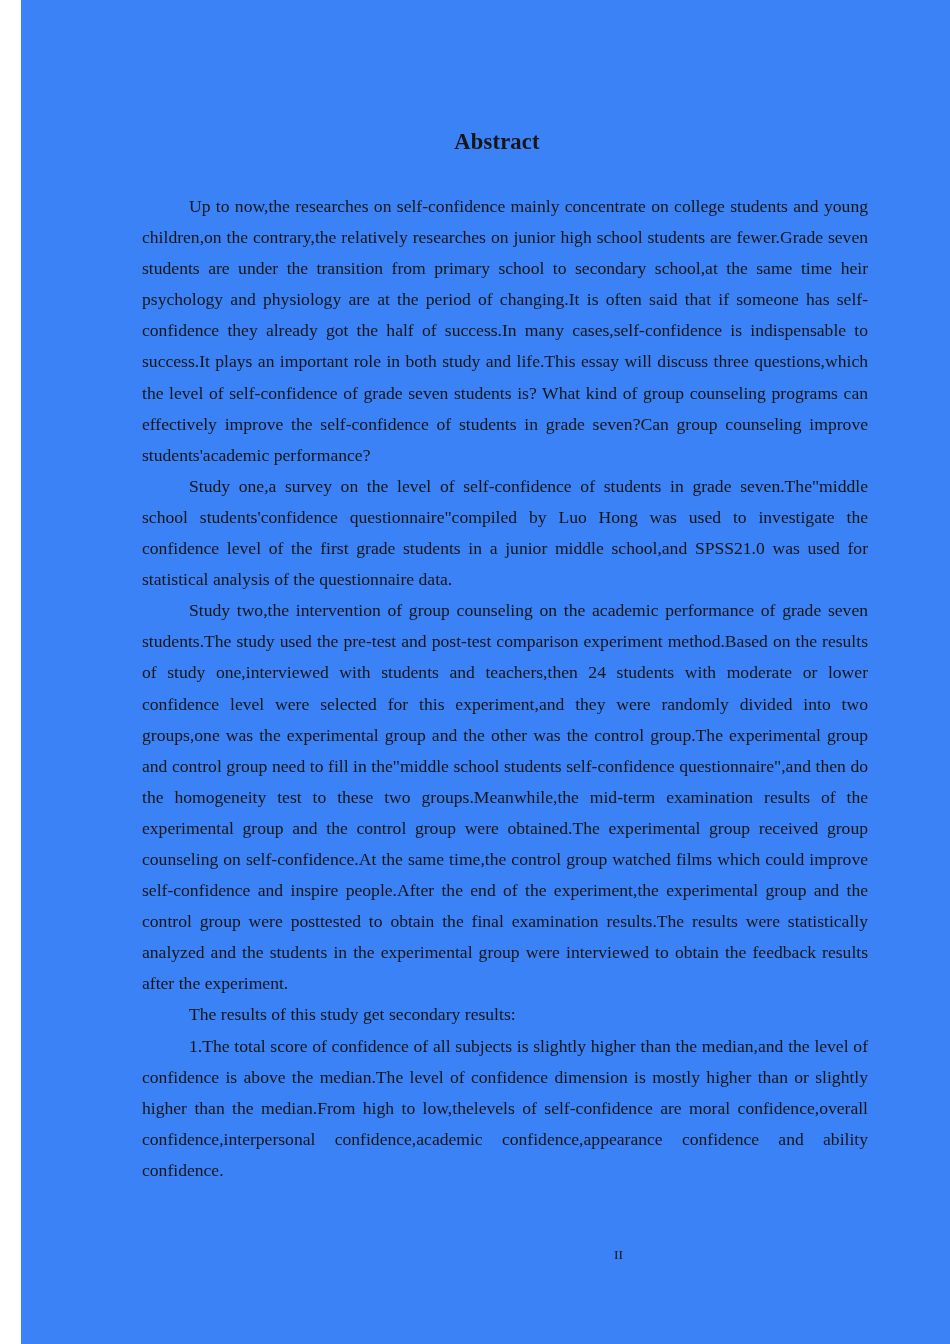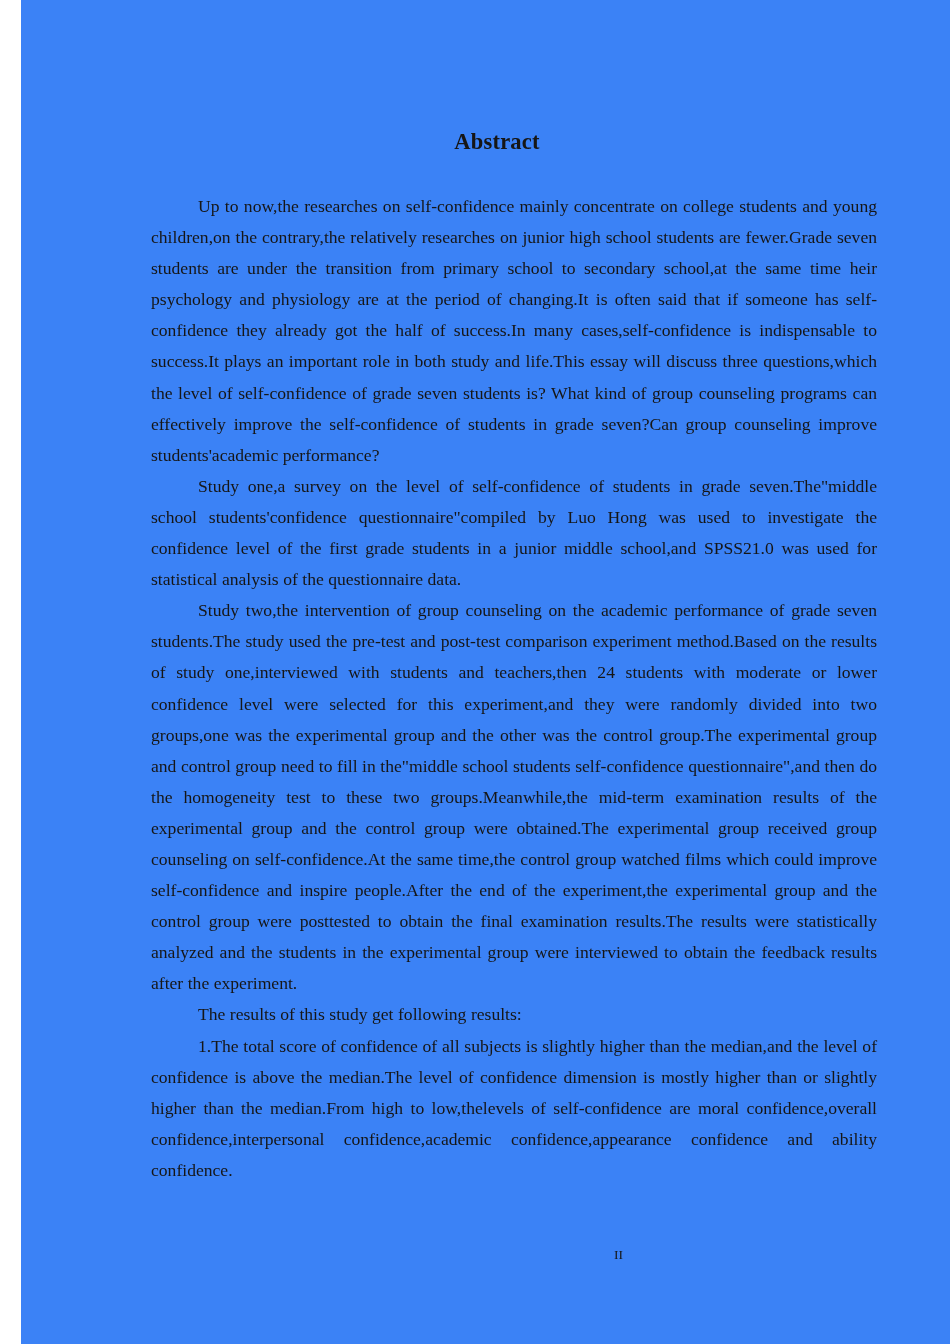--- a/index.html
+++ b/index.html
@@ -43,21 +43,21 @@
     letter-spacing: 0.2px;
     line-height: 1;
     position: absolute;
     left: 0;
     top: 131px;
     width: 726px;
   }
 
   .body-block {
     position: absolute;
-    left: 17px;
+    left: 8px;
     top: 191px;
     width: 726px;
   }
 
   p.para {
     margin: 0;
     padding: 0;
     font-size: 17.6px;
     line-height: 31.1px;
     text-align: justify;
@@ -94,21 +94,21 @@
     <h1 class="doc-title">Abstract</h1>
 
     <div class="body-block">
 
       <p class="para last-line-left">Up to now,the researches on self-confidence mainly concentrate on college students and young children,on the contrary,the relatively researches on junior high school students are fewer.Grade seven students are under the transition from primary school to secondary school,at the same time heir psychology and physiology are at the period of changing.It is often said that if someone has self-confidence they already got the half of success.In many cases,self-confidence is indispensable to success.It plays an important role in both study and life.This essay will discuss three questions,which the level of self-confidence of grade seven students is? What kind of group counseling programs can effectively improve the self-confidence of students in grade seven?Can group counseling improve students'academic performance?</p>
 
       <p class="para last-line-left">Study one,a survey on the level of self-confidence of students in grade seven.The"middle school students'confidence questionnaire"compiled by Luo Hong was used to investigate the confidence level of the first grade students in a junior middle school,and SPSS21.0 was used for statistical analysis of the questionnaire data.</p>
 
       <p class="para last-line-left">Study two,the intervention of group counseling on the academic performance of grade seven students.The study used the pre-test and post-test comparison experiment method.Based on the results of study one,interviewed with students and teachers,then 24 students with moderate or lower confidence level were selected for this experiment,and they were randomly divided into two groups,one was the experimental group and the other was the control group.The experimental group and control group need to fill in the"middle school students self-confidence questionnaire",and then do the homogeneity test to these two groups.Meanwhile,the mid-term examination results of the experimental group and the control group were obtained.The experimental group received group counseling on self-confidence.At the same time,the control group watched films which could improve self-confidence and inspire people.After the end of the experiment,the experimental group and the control group were posttested to obtain the final examination results.The results were statistically analyzed and the students in the experimental group were interviewed to obtain the feedback results after the experiment.</p>
 
-      <p class="para last-line-left">The results of this study get following results:</p>
+      <p class="para last-line-left">The results of this study get secondary results:</p>
 
       <p class="para last-line-left">1.The total score of confidence of all subjects is slightly higher than the median,and the level of confidence is above the median.The level of confidence dimension is mostly higher than or slightly higher than the median.From high to low,thelevels of self-confidence are moral confidence,overall confidence,interpersonal confidence,academic confidence,appearance confidence and ability confidence.</p>
 
     </div>
 
     <div class="footer-pagenum">II</div>
 
   </div>
 </div>
 

